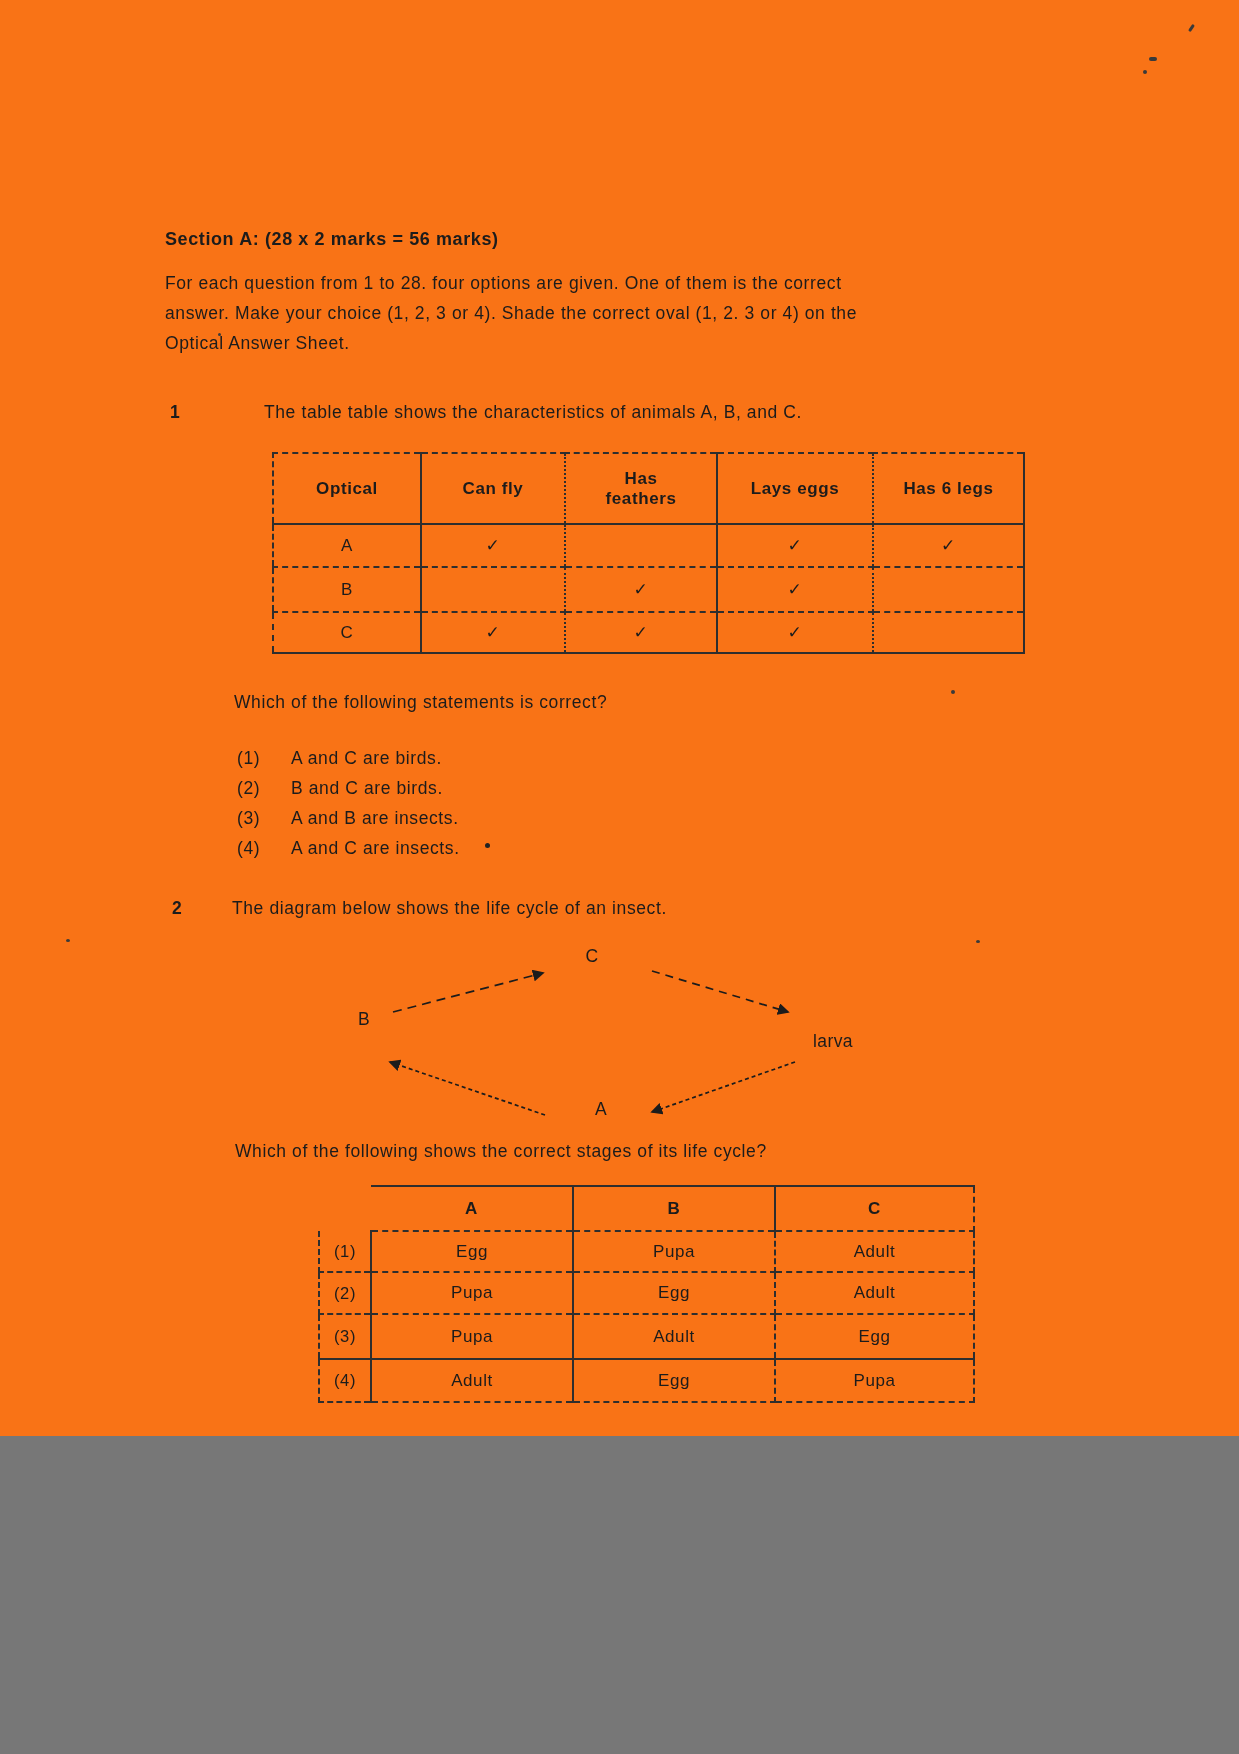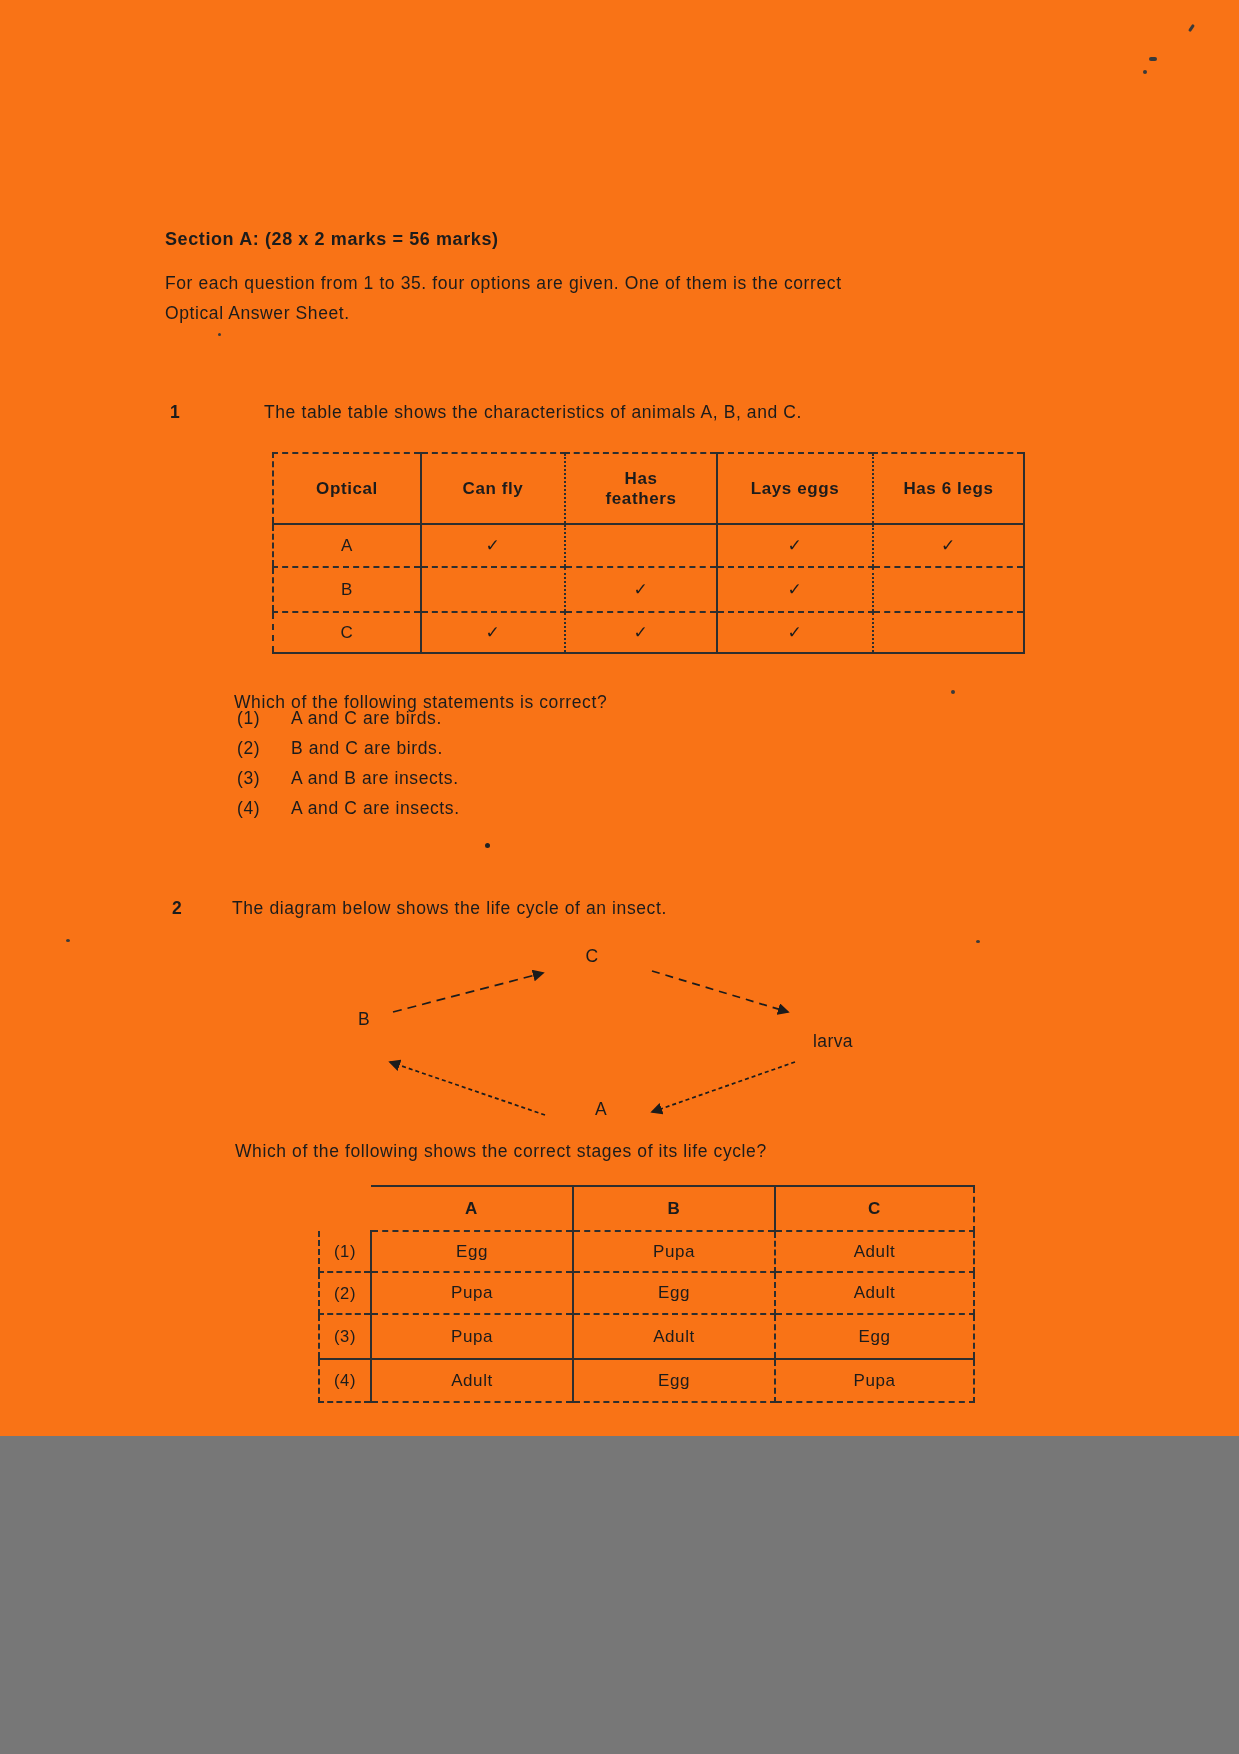--- a/index.html
+++ b/index.html
@@ -53,21 +53,22 @@
   .speck{position:absolute;background:#3a3a3a;border-radius:50%;}
 </style>
 </head>
 <body>
 
 <div class="page">
 
   <div class="abs section-title" style="left:165px;top:229px">Section A: (28 x 2 marks = 56 marks)</div>
 
   <div class="abs bodytext" style="left:165px;top:268px">
-    <div>For each question from 1 to 35. four options are given. One of them is the correct</div>
+    <div>For each question from 1 to 28. four options are given. One of them is the correct</div>
+    <div>answer. Make your choice (1, 2, 3 or 4). Shade the correct oval (1, 2. 3 or 4) on the</div>
     <div>Optical Answer Sheet.</div>
   </div>
 
   <div class="abs qnum" style="left:170px;top:402px">1</div>
   <div class="abs stem" style="left:264px;top:402px">The table table shows the characteristics of animals A, B, and C.</div>
 
   <table class="abs t1" style="left:272px;top:452px">
     <colgroup>
         <col style="width:148px">
         <col style="width:144px">
@@ -102,21 +103,21 @@
       <td class="v1 check">✓</td>
       <td class="v2 check">✓</td>
       <td class="v3 check">✓</td>
       <td class="check"></td>
     </tr>
   </tbody>
     </table>
 
   <div class="abs stem" style="left:234px;top:692px">Which of the following statements is correct?</div>
 
-  <div class="abs" style="left:237px;top:708px">
+  <div class="abs" style="left:237px;top:748px">
     <div class="opt"><span class="onum">(1)</span><span>A and C are birds.</span></div>
     <div class="opt"><span class="onum">(2)</span><span>B and C are birds.</span></div>
     <div class="opt"><span class="onum">(3)</span><span>A and B are insects.</span></div>
     <div class="opt"><span class="onum">(4)</span><span>A and C are insects.</span></div>
   </div>
 
   <div class="abs qnum" style="left:172px;top:898px">2</div>
   <div class="abs stem" style="left:232px;top:898px">The diagram below shows the life cycle of an insect.</div>
 
   <div class="abs" style="left:300px;top:930px;width:600px;height:205px">

